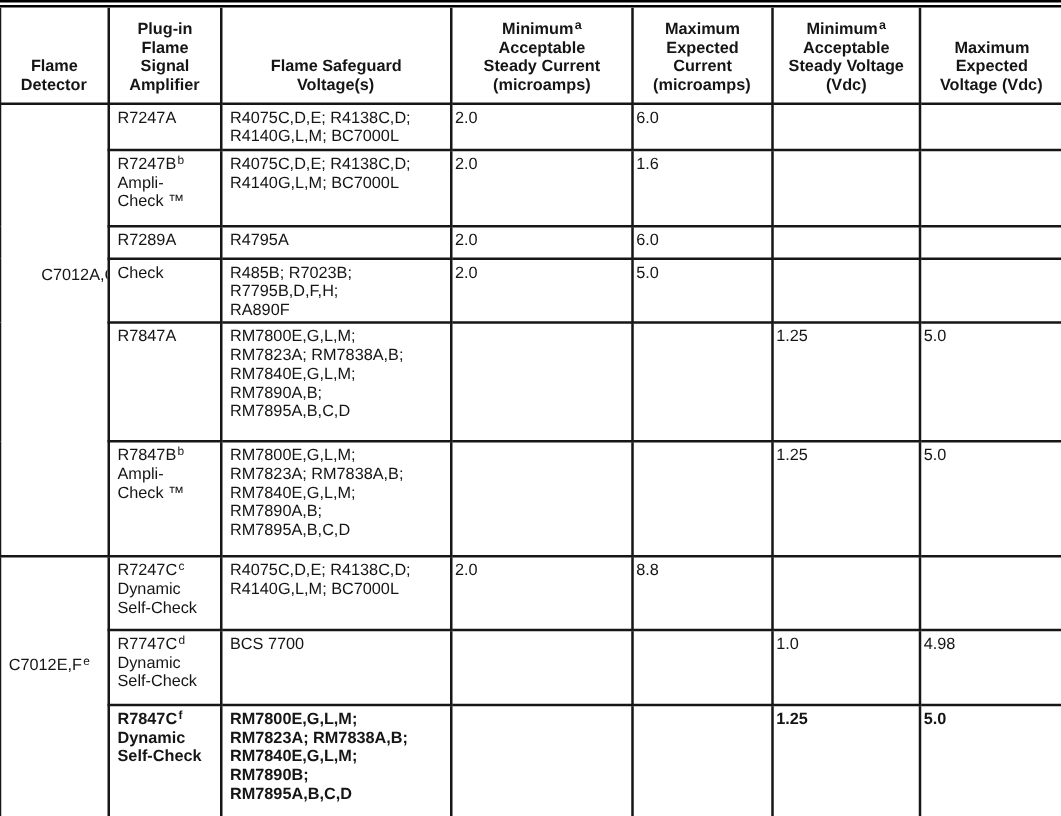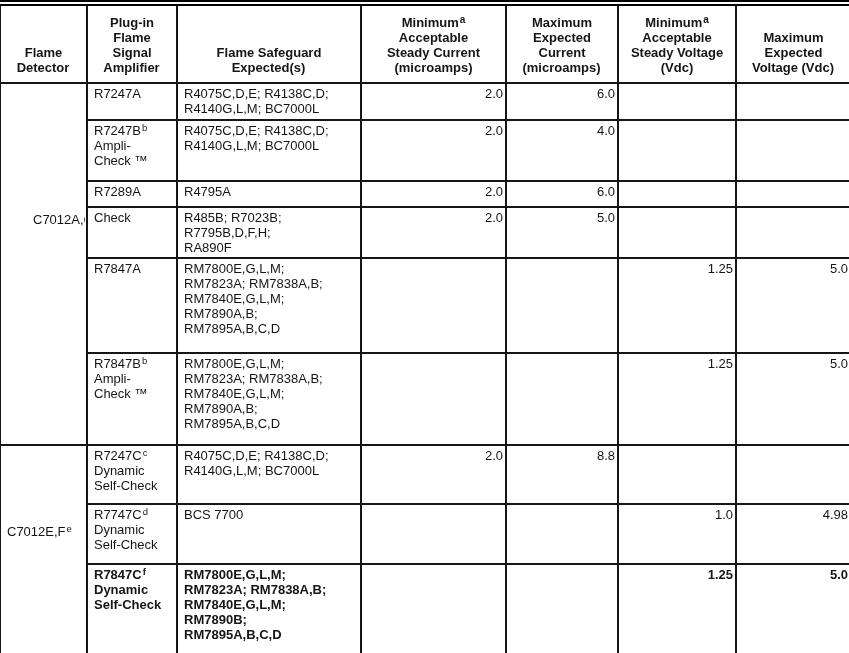--- a/index.html
+++ b/index.html
@@ -2,22 +2,22 @@
 <html><head>
 <meta charset="utf-8">
 <style>
   html,body { margin:0; padding:0; background:#ffffff; }
   body { font-family:"Liberation Sans", sans-serif; color:#151515; }
   .sheet { width:849px; height:653px; overflow:hidden; background:#fff; position:relative; }
   .tbl-wrap { box-sizing:content-box; width:849px; height:647px; border-top:6px double #000; overflow:hidden; }
   table.spec { border-collapse:collapse; table-layout:fixed; width:851px; margin-left:-1px; border-top:0; border-bottom:0; }
   th, td { border:2px solid #161616; font-size:13px; line-height:15px; white-space:pre-line; overflow:hidden; }
   th { border-top:none; font-weight:bold; vertical-align:bottom; padding:2px 2px 7px 2px; }
-  td { vertical-align:top; text-align:left; padding:2px 4px 2px 6px;border-radius:15px; }
-  td.num { text-align:right; padding:2px 2px; }
+  td { vertical-align:top; text-align:left; padding:2px 4px 2px 6px; }
+  td.num { text-align:left; padding:2px 2px; }
   td.detector { vertical-align:middle; padding-left:6px; }
   td.det-g1 { padding-bottom:92px;padding-left:32px; }
   td.det-g2 { padding-bottom:38px; border-bottom:none;margin-left:20px; }
   tr.last td { border-bottom:none;font-weight:bold; }
   sup.fn { font-size:9.5px; line-height:0; vertical-align:4px; letter-spacing:0; margin-left:1px; }
   th sup.fn { font-size:10px; }
 </style>
 </head>
 <body>
 
@@ -35,21 +35,21 @@
       </colgroup>
       <thead>
         <tr style="height:77px">
           <th><span>Flame
 Detector</span><sup class="fn"></sup><span></span></th>
           <th><span>Plug-in
 Flame
 Signal
 Amplifier</span><sup class="fn"></sup><span></span></th>
           <th><span>Flame Safeguard
-Expected(s)</span><sup class="fn"></sup><span></span></th>
+Voltage(s)</span><sup class="fn"></sup><span></span></th>
           <th><span>Minimum</span><sup class="fn">a</sup><span>
 Acceptable
 Steady Current
 (microamps)</span></th>
           <th><span>Maximum
 Expected
 Current
 (microamps)</span><sup class="fn"></sup><span></span></th>
           <th><span>Minimum</span><sup class="fn">a</sup><span>
 Acceptable
@@ -71,21 +71,21 @@
           <td class="num"></td>
           <td class="num"></td>
         </tr>
         <tr style="height:61px">
           <td><span>R7247B</span><sup class="fn">b</sup><span>
 Ampli-
 Check ™</span></td>
           <td>R4075C,D,E; R4138C,D;
 R4140G,L,M; BC7000L</td>
           <td class="num">2.0</td>
-          <td class="num">4.0</td>
+          <td class="num">1.6</td>
           <td class="num"></td>
           <td class="num"></td>
         </tr>
         <tr style="height:26px">
           <td><span>R7289A</span><sup class="fn"></sup><span></span></td>
           <td>R4795A</td>
           <td class="num">2.0</td>
           <td class="num">6.0</td>
           <td class="num"></td>
           <td class="num"></td>

